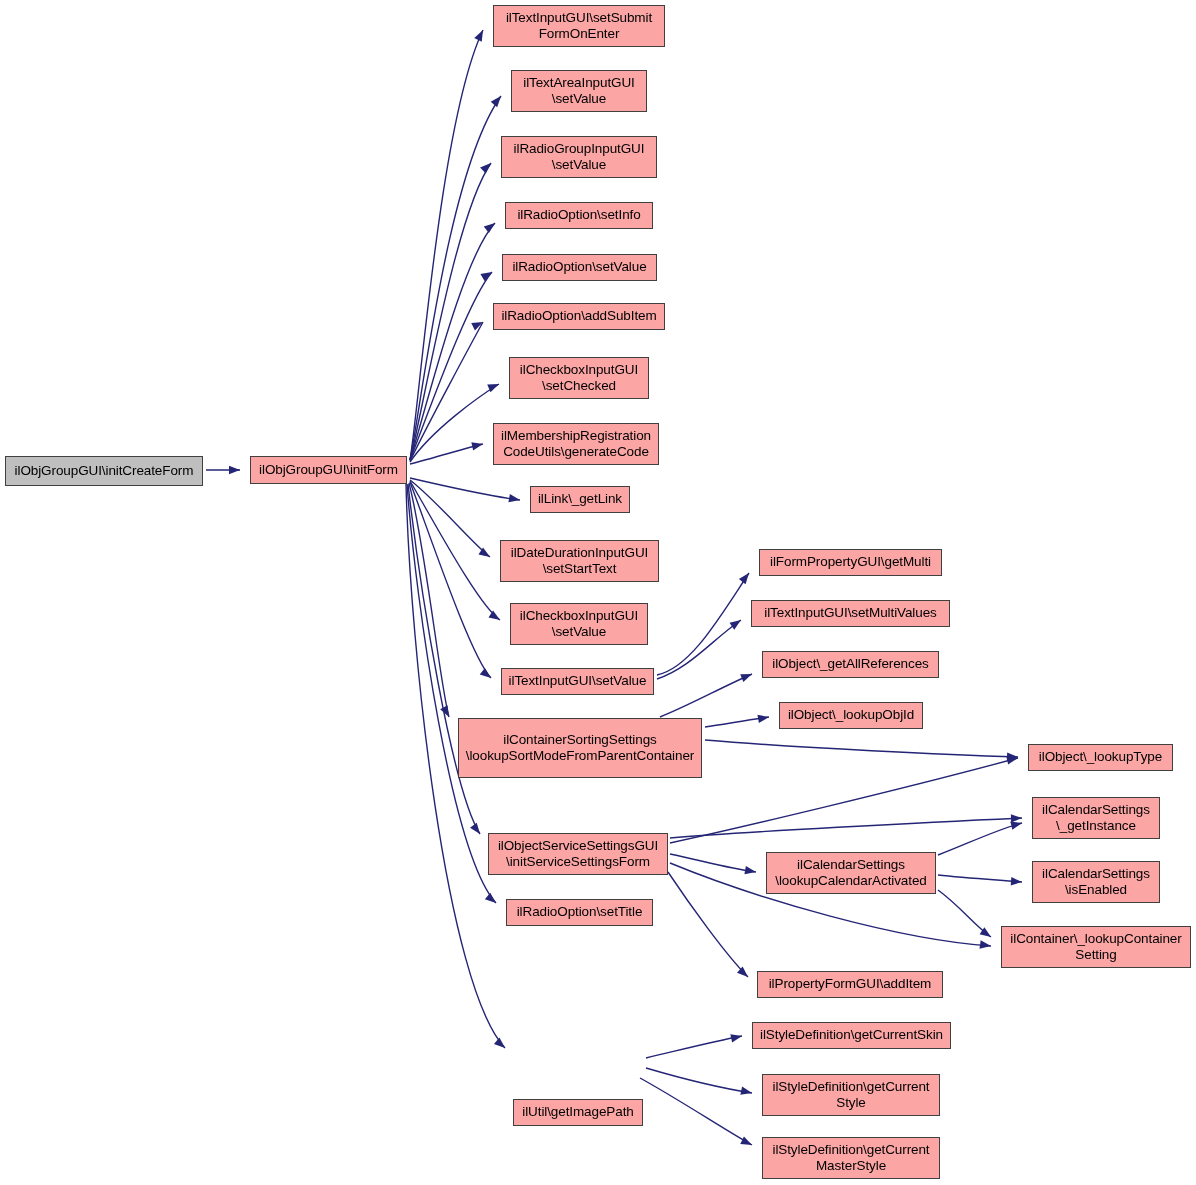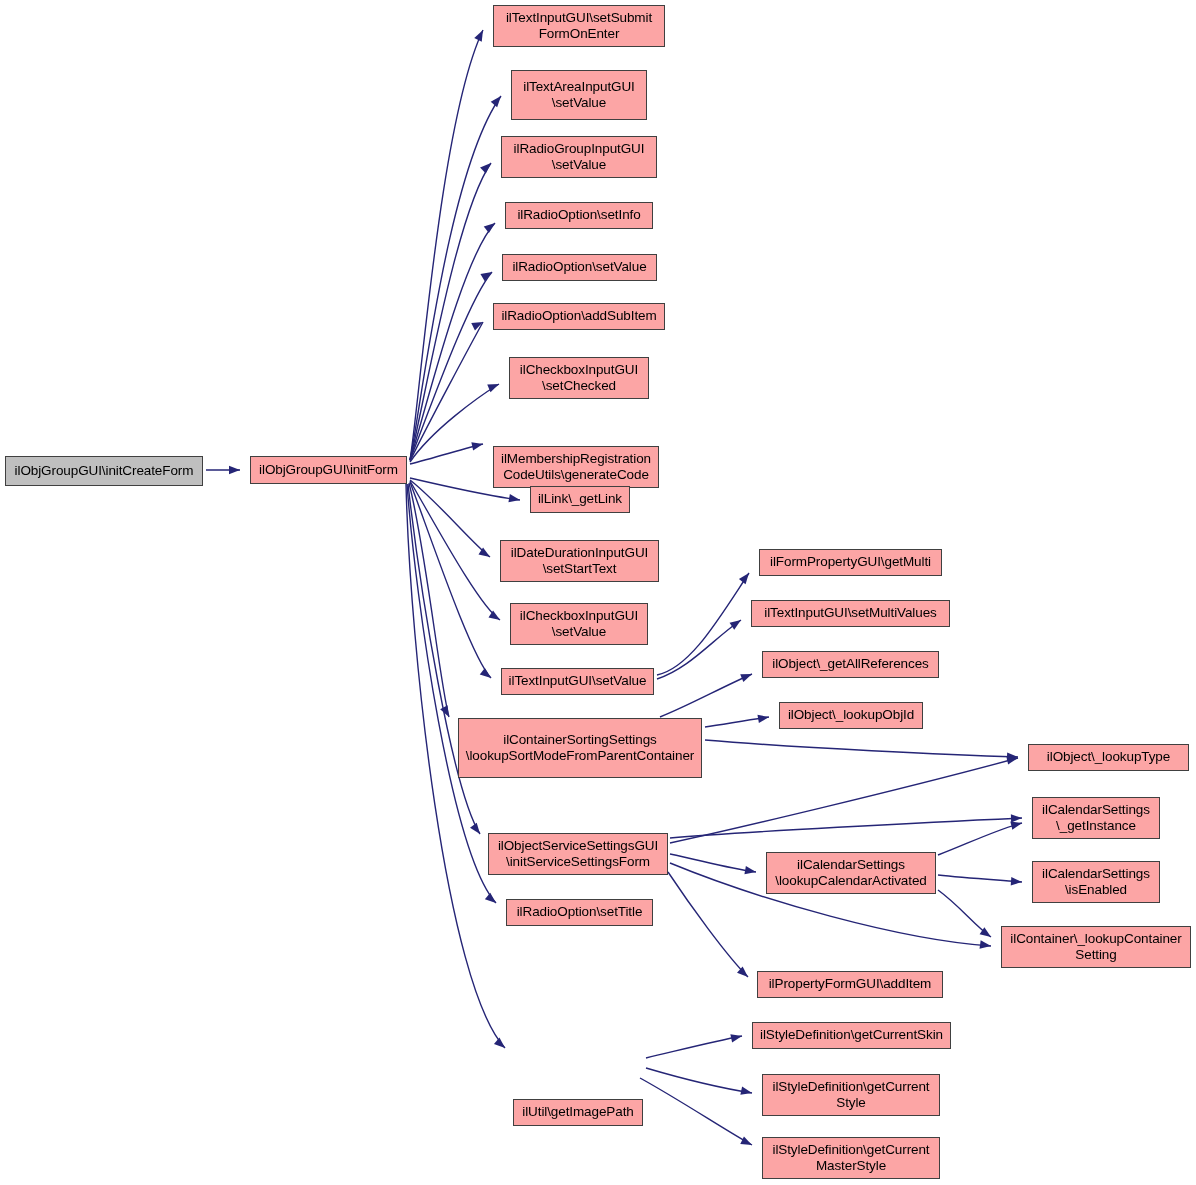--- a/index.html
+++ b/index.html
@@ -121,48 +121,48 @@
       <polygon points="0,0 -11,-4.2 -11,4.2" class="arrow-head" transform="translate(991,937) rotate(35)"></polygon>
       <polygon points="0,0 -11,-4.2 -11,4.2" class="arrow-head" transform="translate(742,1036) rotate(-12)"></polygon>
       <polygon points="0,0 -11,-4.2 -11,4.2" class="arrow-head" transform="translate(752,1093) rotate(12)"></polygon>
       <polygon points="0,0 -11,-4.2 -11,4.2" class="arrow-head" transform="translate(752,1145) rotate(26)"></polygon>
     </svg>
   <div id="node-layer">
       <div class="node-box root" style="left: 5px; top: 456px; width: 198px; height: 30px;">ilObjGroupGUI\initCreateForm</div>
       <div class="node-box" style="left: 250px; top: 456px; width: 157px; height: 28px;">ilObjGroupGUI\initForm</div>
       <div class="node-box" style="left: 493px; top: 5px; width: 172px; height: 42px;">ilTextInputGUI\setSubmit
 FormOnEnter</div>
-      <div class="node-box" style="left: 511px; top: 70px; width: 136px; height: 50px;">ilTextAreaInputGUI
+      <div class="node-box" style="left: 511px; top: 70px; width: 136px; height: 42px;">ilTextAreaInputGUI
 \setValue</div>
       <div class="node-box" style="left: 501px; top: 136px; width: 156px; height: 42px;">ilRadioGroupInputGUI
 \setValue</div>
       <div class="node-box" style="left: 505px; top: 202px; width: 148px; height: 27px; text-align: center;">ilRadioOption\setInfo</div>
       <div class="node-box" style="left: 502px; top: 254px; width: 155px; height: 27px;">ilRadioOption\setValue</div>
       <div class="node-box" style="left: 493px; top: 303px; width: 172px; height: 27px;">ilRadioOption\addSubItem</div>
       <div class="node-box" style="left: 509px; top: 357px; width: 140px; height: 42px;">ilCheckboxInputGUI
 \setChecked</div>
-      <div class="node-box" style="left: 493px; top: 446px; width: 166px; height: 42px; text-align: center;">ilMembershipRegistration
+      <div class="node-box" style="left: 493px; top: 423px; width: 166px; height: 42px; text-align: center;">ilMembershipRegistration
 CodeUtils\generateCode</div>
       <div class="node-box" style="left: 530px; top: 486px; width: 100px; height: 27px;">ilLink\_getLink</div>
       <div class="node-box" style="left: 500px; top: 540px; width: 159px; height: 42px;">ilDateDurationInputGUI
 \setStartText</div>
       <div class="node-box" style="left: 510px; top: 603px; width: 138px; height: 42px;">ilCheckboxInputGUI
 \setValue</div>
       <div class="node-box" style="left: 501px; top: 668px; width: 153px; height: 27px;">ilTextInputGUI\setValue</div>
       <div class="node-box" style="left: 458px; top: 718px; width: 244px; height: 60px;">ilContainerSortingSettings
 \lookupSortModeFromParentContainer</div>
       <div class="node-box" style="left: 488px; top: 833px; width: 180px; height: 42px;">ilObjectServiceSettingsGUI
 \initServiceSettingsForm</div>
       <div class="node-box" style="left: 506px; top: 899px; width: 147px; height: 27px;">ilRadioOption\setTitle</div>
       <div class="node-box" style="left: 513px; top: 1051px; width: 130px; height: 27px; margin-top: 48px;">ilUtil\getImagePath</div>
       <div class="node-box" style="left: 759px; top: 549px; width: 183px; height: 27px;">ilFormPropertyGUI\getMulti</div>
       <div class="node-box" style="left: 751px; top: 600px; width: 199px; height: 27px;">ilTextInputGUI\setMultiValues</div>
       <div class="node-box" style="left: 762px; top: 651px; width: 177px; height: 27px;">ilObject\_getAllReferences</div>
       <div class="node-box" style="left: 779px; top: 702px; width: 144px; height: 27px;">ilObject\_lookupObjId</div>
-      <div class="node-box" style="left: 1028px; top: 744px; width: 161px; height: 27px;">ilObject\_lookupType</div>
+      <div class="node-box" style="left: 1028px; top: 744px; width: 145px; height: 27px;">ilObject\_lookupType</div>
       <div class="node-box" style="left: 1032px; top: 797px; width: 128px; height: 42px;">ilCalendarSettings
 \_getInstance</div>
       <div class="node-box" style="left: 766px; top: 852px; width: 170px; height: 42px;">ilCalendarSettings
 \lookupCalendarActivated</div>
       <div class="node-box" style="left: 1032px; top: 861px; width: 128px; height: 42px;">ilCalendarSettings
 \isEnabled</div>
       <div class="node-box" style="left: 1001px; top: 926px; width: 190px; height: 42px;">ilContainer\_lookupContainer
 Setting</div>
       <div class="node-box" style="left: 757px; top: 971px; width: 186px; height: 27px;">ilPropertyFormGUI\addItem</div>
       <div class="node-box" style="left: 752px; top: 1022px; width: 199px; height: 27px;">ilStyleDefinition\getCurrentSkin</div>

